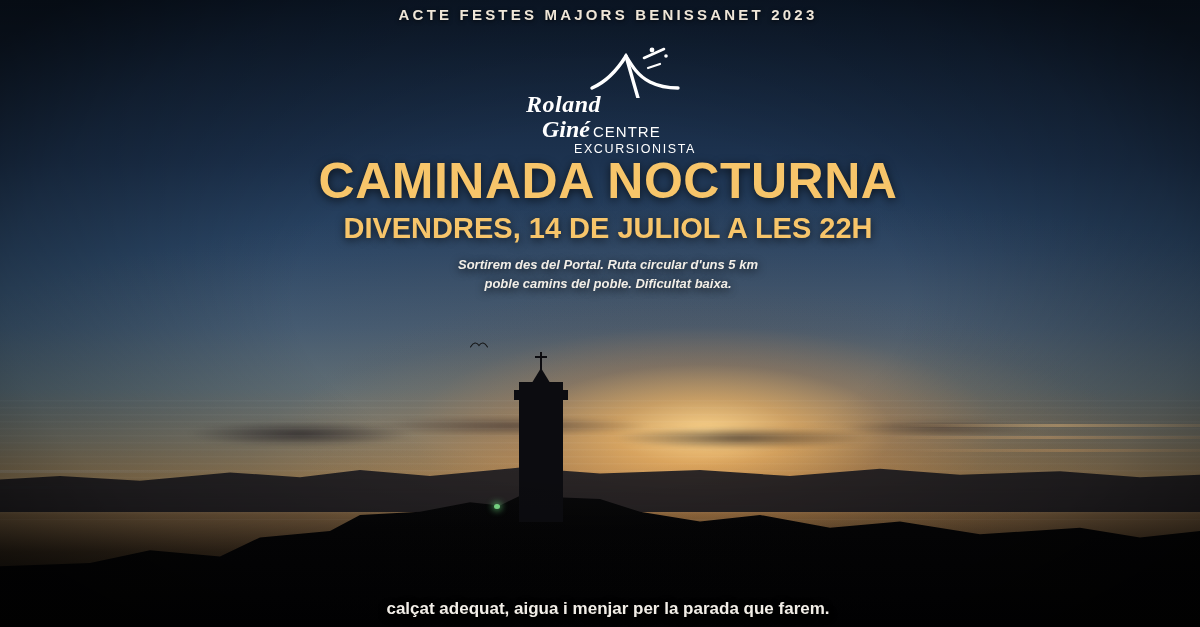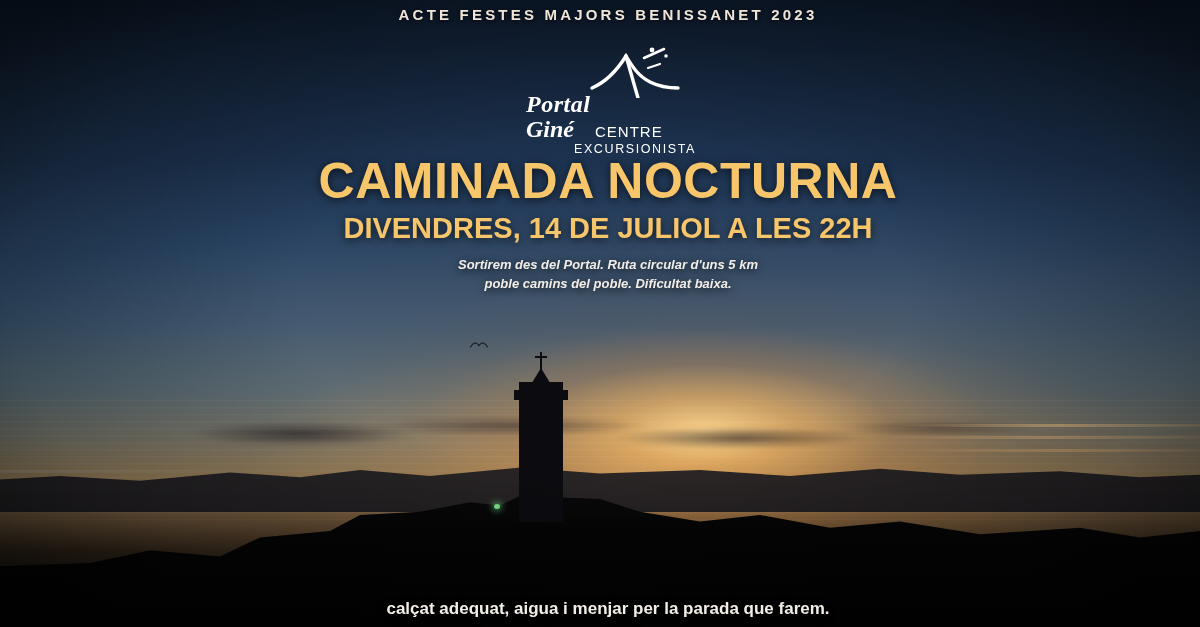--- a/index.html
+++ b/index.html
@@ -215,27 +215,28 @@
     padding-left: 8px;
     margin-top: 1px;
     white-space: nowrap;
   }
   .logo-gine {
     font-family: "Liberation Serif", serif;
     font-weight: 700;
     font-style: italic;
     font-size: 24px;
     color: #fff;
+    margin-left: 16px;
   }
   .logo-centre {
     font-size: 15px;
     font-weight: 400;
     letter-spacing: 1px;
     color: #fff;
-    margin-left: 21px;
+    margin-left: 3px;
   }
   .logo-row3 {
     text-align: left;
     padding-left: 8px;
     margin-top: 2px;
     font-size: 12.5px;
     letter-spacing: 1.6px;
     color: #fff;
     margin-left: 48px;
   }
@@ -313,21 +314,21 @@
     <div class="logo">
       <svg class="logo-mark" viewBox="0 0 96 52">
         <path d="M6 42 C20 36, 30 26, 40 10 C46 20, 52 30, 64 36 C72 40, 82 42, 92 42" stroke="#ffffff" stroke-width="3.4" fill="none" stroke-linecap="round"></path>
         <path d="M40 10 L52 52" stroke="#ffffff" stroke-width="3.4" fill="none" stroke-linecap="round"></path>
         <path d="M58 12 L78 3" stroke="#ffffff" stroke-width="2.6" fill="none" stroke-linecap="round"></path>
         <circle cx="66" cy="4" r="2.4" fill="#ffffff"></circle>
         <circle cx="80" cy="10" r="1.8" fill="#ffffff"></circle>
         <path d="M62 22 L74 18" stroke="#ffffff" stroke-width="2.2" fill="none" stroke-linecap="round"></path>
       </svg>
       <div class="logo-text">
-        <div class="logo-row1">Portal</div>
+        <div class="logo-row1">Roland</div>
         <div class="logo-row2">
           <span class="logo-gine">Giné</span><span class="logo-centre">CENTRE</span>
         </div>
         <div class="logo-row3">EXCURSIONISTA</div>
       </div>
     </div>
 
     <div class="title">CAMINADA NOCTURNA</div>
     <div class="subtitle">DIVENDRES, 14 DE JULIOL A LES 22H</div>
 

